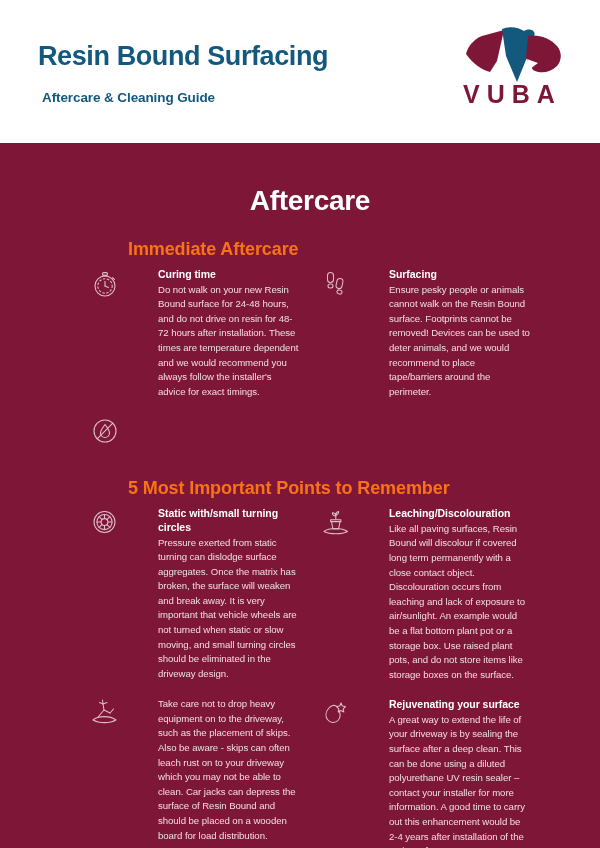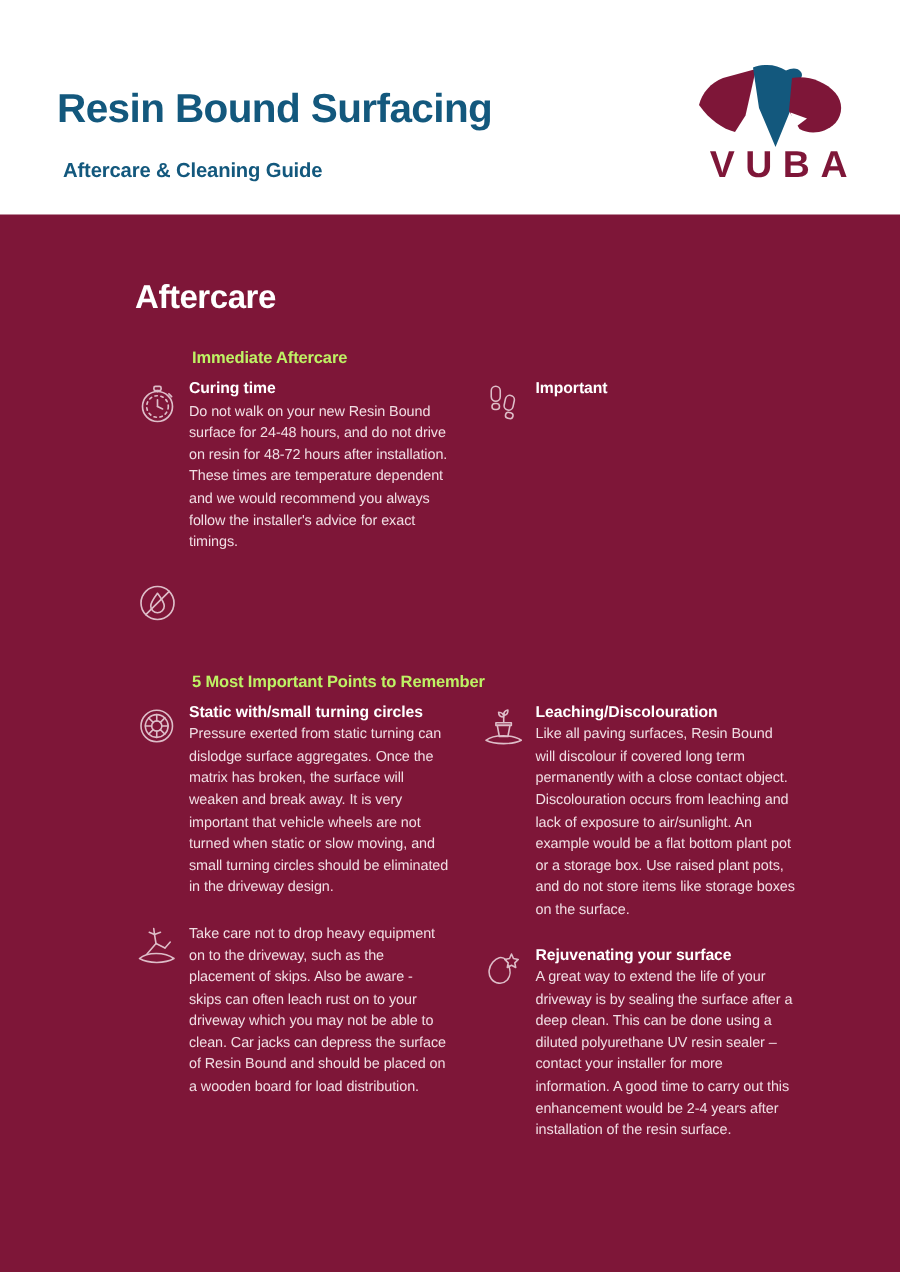--- a/index.html
+++ b/index.html
@@ -16,21 +16,21 @@
   .page {
     position: relative;
     width: 600px;
     height: 848px;
     background: #ffffff;
   }
 
   
   .header {
     position: absolute;
-    top: 16px;
+    top: 0;
     left: 0;
     width: 600px;
     height: 184px;
     background: #ffffff;
     box-sizing: border-box;
   }
   .header-text {
     position: absolute;
     left: 38px;
     top: 42px;
@@ -65,21 +65,21 @@
     left: 8px;
     top: 0;
     width: 100px;
     height: 58px;
   }
   .logo-word {
     position: absolute;
     left: 0;
     top: 56px;
     width: 116px;
-    text-align: right;
+    text-align: left;
     font-size: 25px;
     font-weight: bold;
     color: #7e1638;
     letter-spacing: 7px;
     text-indent: 7px;
     line-height: 1;
   }
 
   
   .body-panel {
@@ -93,30 +93,31 @@
     padding: 0;
   }
   .inner {
     position: absolute;
     left: 90px;
     top: 42px;
     width: 440px;
   }
 
   .section-title {
-    font-size: 22px;
+    font-size: 28px;
     font-weight: bold;
     color: #ffffff;
     margin: 0 0 22px 0;
     letter-spacing: -0.3px;
+    text-align: center;
   }
   .sub-title {
-    font-size: 11px;
-    font-weight: bold;
-    color: #bef264;
+    font-size: 18px;
+    font-weight: bold;
+    color: #f97316;
     margin: 0 0 8px 0;
     letter-spacing: -0.1px;
     padding-left: 38px;
   }
 
   .cols {
     display: flex;
     flex-direction: row;
     gap: 22px;
   }
@@ -141,20 +142,21 @@
     opacity: 0.82;
   }
   .item-icon svg {
     display: block;
     width: 30px;
     height: 30px;
   }
   .item-body {
     flex: 1 1 auto;
     min-width: 0;
+    margin-left: 32px;
   }
   .item-title {
     font-size: 10.5px;
     font-weight: bold;
     color: #ffffff;
     margin: 0 0 1px 0;
     line-height: 1.3;
     letter-spacing: -0.05px;
   }
   .item-text {
@@ -243,21 +245,22 @@
           <div class="item">
             <div class="item-icon">
               <svg viewBox="0 0 30 30" fill="none" stroke="#f3e2e8" stroke-width="1.05" stroke-linecap="round" stroke-linejoin="round">
                 <rect x="6.5" y="3.5" width="6" height="10" rx="3"></rect>
                 <rect x="7" y="15" width="5" height="4" rx="2"></rect>
                 <rect x="15.5" y="9.5" width="6" height="10" rx="3" transform="rotate(12 18.5 14.5)"></rect>
                 <rect x="16" y="21" width="5" height="4" rx="2" transform="rotate(12 18.5 23)"></rect>
               </svg>
             </div>
             <div class="item-body">
-              <div class="item-title">Important</div>
+              <div class="item-title">Surfacing</div>
+              <p class="item-text">Ensure pesky people or animals cannot walk on the Resin Bound surface. Footprints cannot be removed! Devices can be used to deter animals, and we would recommend to place tape/barriers around the perimeter.</p>
             </div>
           </div>
 
         </div>
       </div>
 
       <div class="points-gap"></div>
 
       <h3 class="sub-title">5 Most Important Points to Remember</h3>
 

